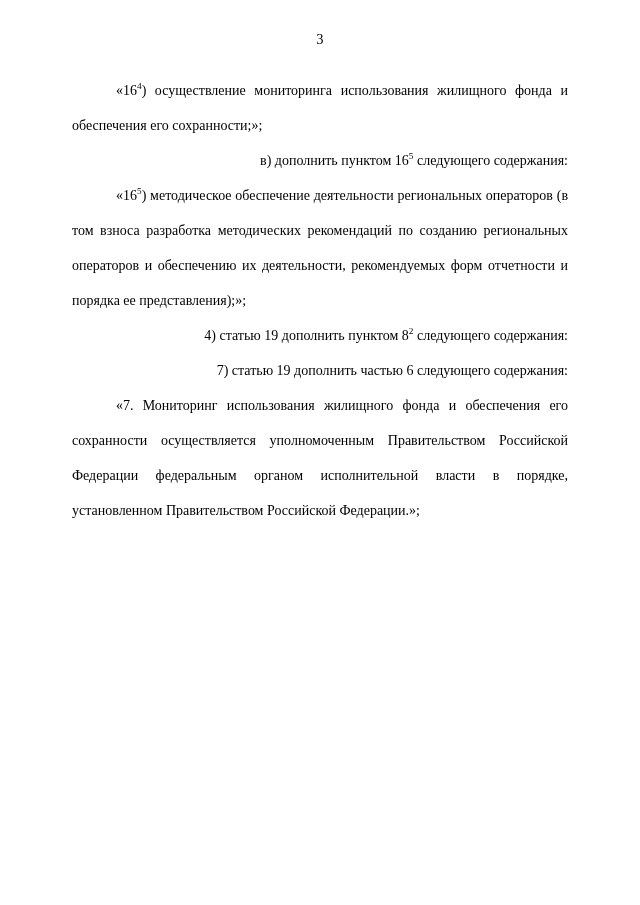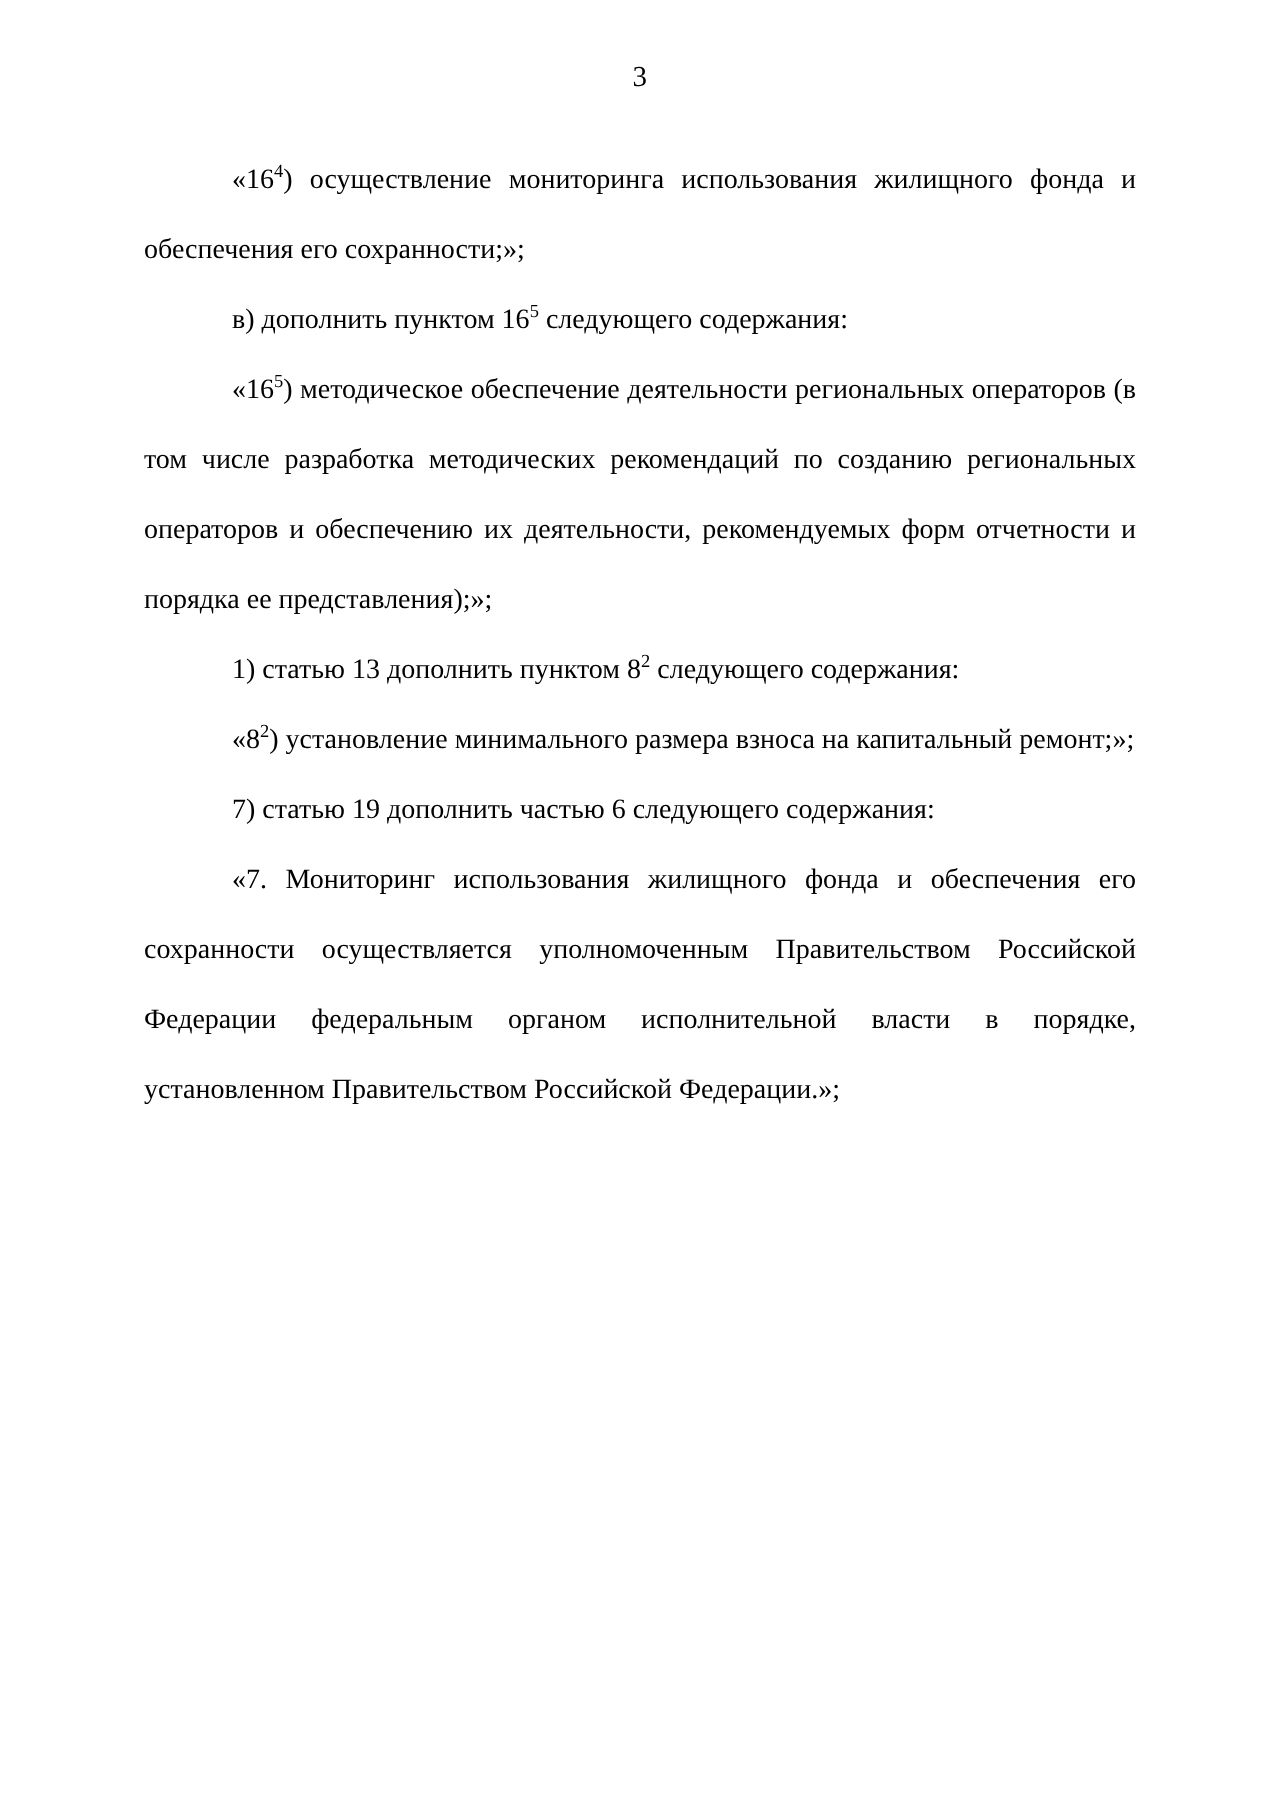--- a/index.html
+++ b/index.html
@@ -32,38 +32,37 @@
   .body-text p {
     margin: 0 0 0 0;
     font-size: 14px;
     line-height: 35px;
     text-align: justify;
     text-indent: 44px;
     text-justify: inter-word;
     hyphens: none;
   }
   .body-text p.nojust {
-    text-align: left;
+    text-align: right;
   }
   sup {
     font-size: 0.66em;
     vertical-align: super;
     line-height: 0;
   }
 </style>
 </head>
 <body>
 
 <div class="page">
 
   <div class="page-number">3</div>
 
   <div class="body-text">
       <p><span>«16</span><sup>4</sup><span>) осуществление мониторинга использования жилищного фонда и обеспечения его сохранности;»;</span></p>
       <p class="nojust"><span>в) дополнить пунктом 16</span><sup>5</sup><span> следующего содержания:</span></p>
-      <p><span>«16</span><sup>5</sup><span>) методическое обеспечение деятельности региональных операторов (в том числе разработка методических рекомендаций по созданию региональных операторов и обеспечению их деятельности, рекомендуемых форм отчетности и порядка ее представления);»;</span></p>
-      <p class="nojust"><span>1) статью 13 дополнить пунктом 8</span><sup>2</sup><span> следующего содержания:</span></p>
-      <p><span>«8</span><sup>2</sup><span>) установление минимального размера взноса на капитальный ремонт;»;</span></p>
+      <p><span>«16</span><sup>5</sup><span>) методическое обеспечение деятельности региональных операторов (в том взноса разработка методических рекомендаций по созданию региональных операторов и обеспечению их деятельности, рекомендуемых форм отчетности и порядка ее представления);»;</span></p>
+      <p class="nojust"><span>4) статью 19 дополнить пунктом 8</span><sup>2</sup><span> следующего содержания:</span></p>
       <p class="nojust"><span>7) статью 19 дополнить частью 6 следующего содержания:</span></p>
       <p><span>«7. Мониторинг использования жилищного фонда и обеспечения его сохранности осуществляется уполномоченным Правительством Российской Федерации федеральным органом исполнительной власти в порядке, установленном Правительством Российской Федерации.»;</span></p>
     </div>
 
 </div>
 
 </body></html>

